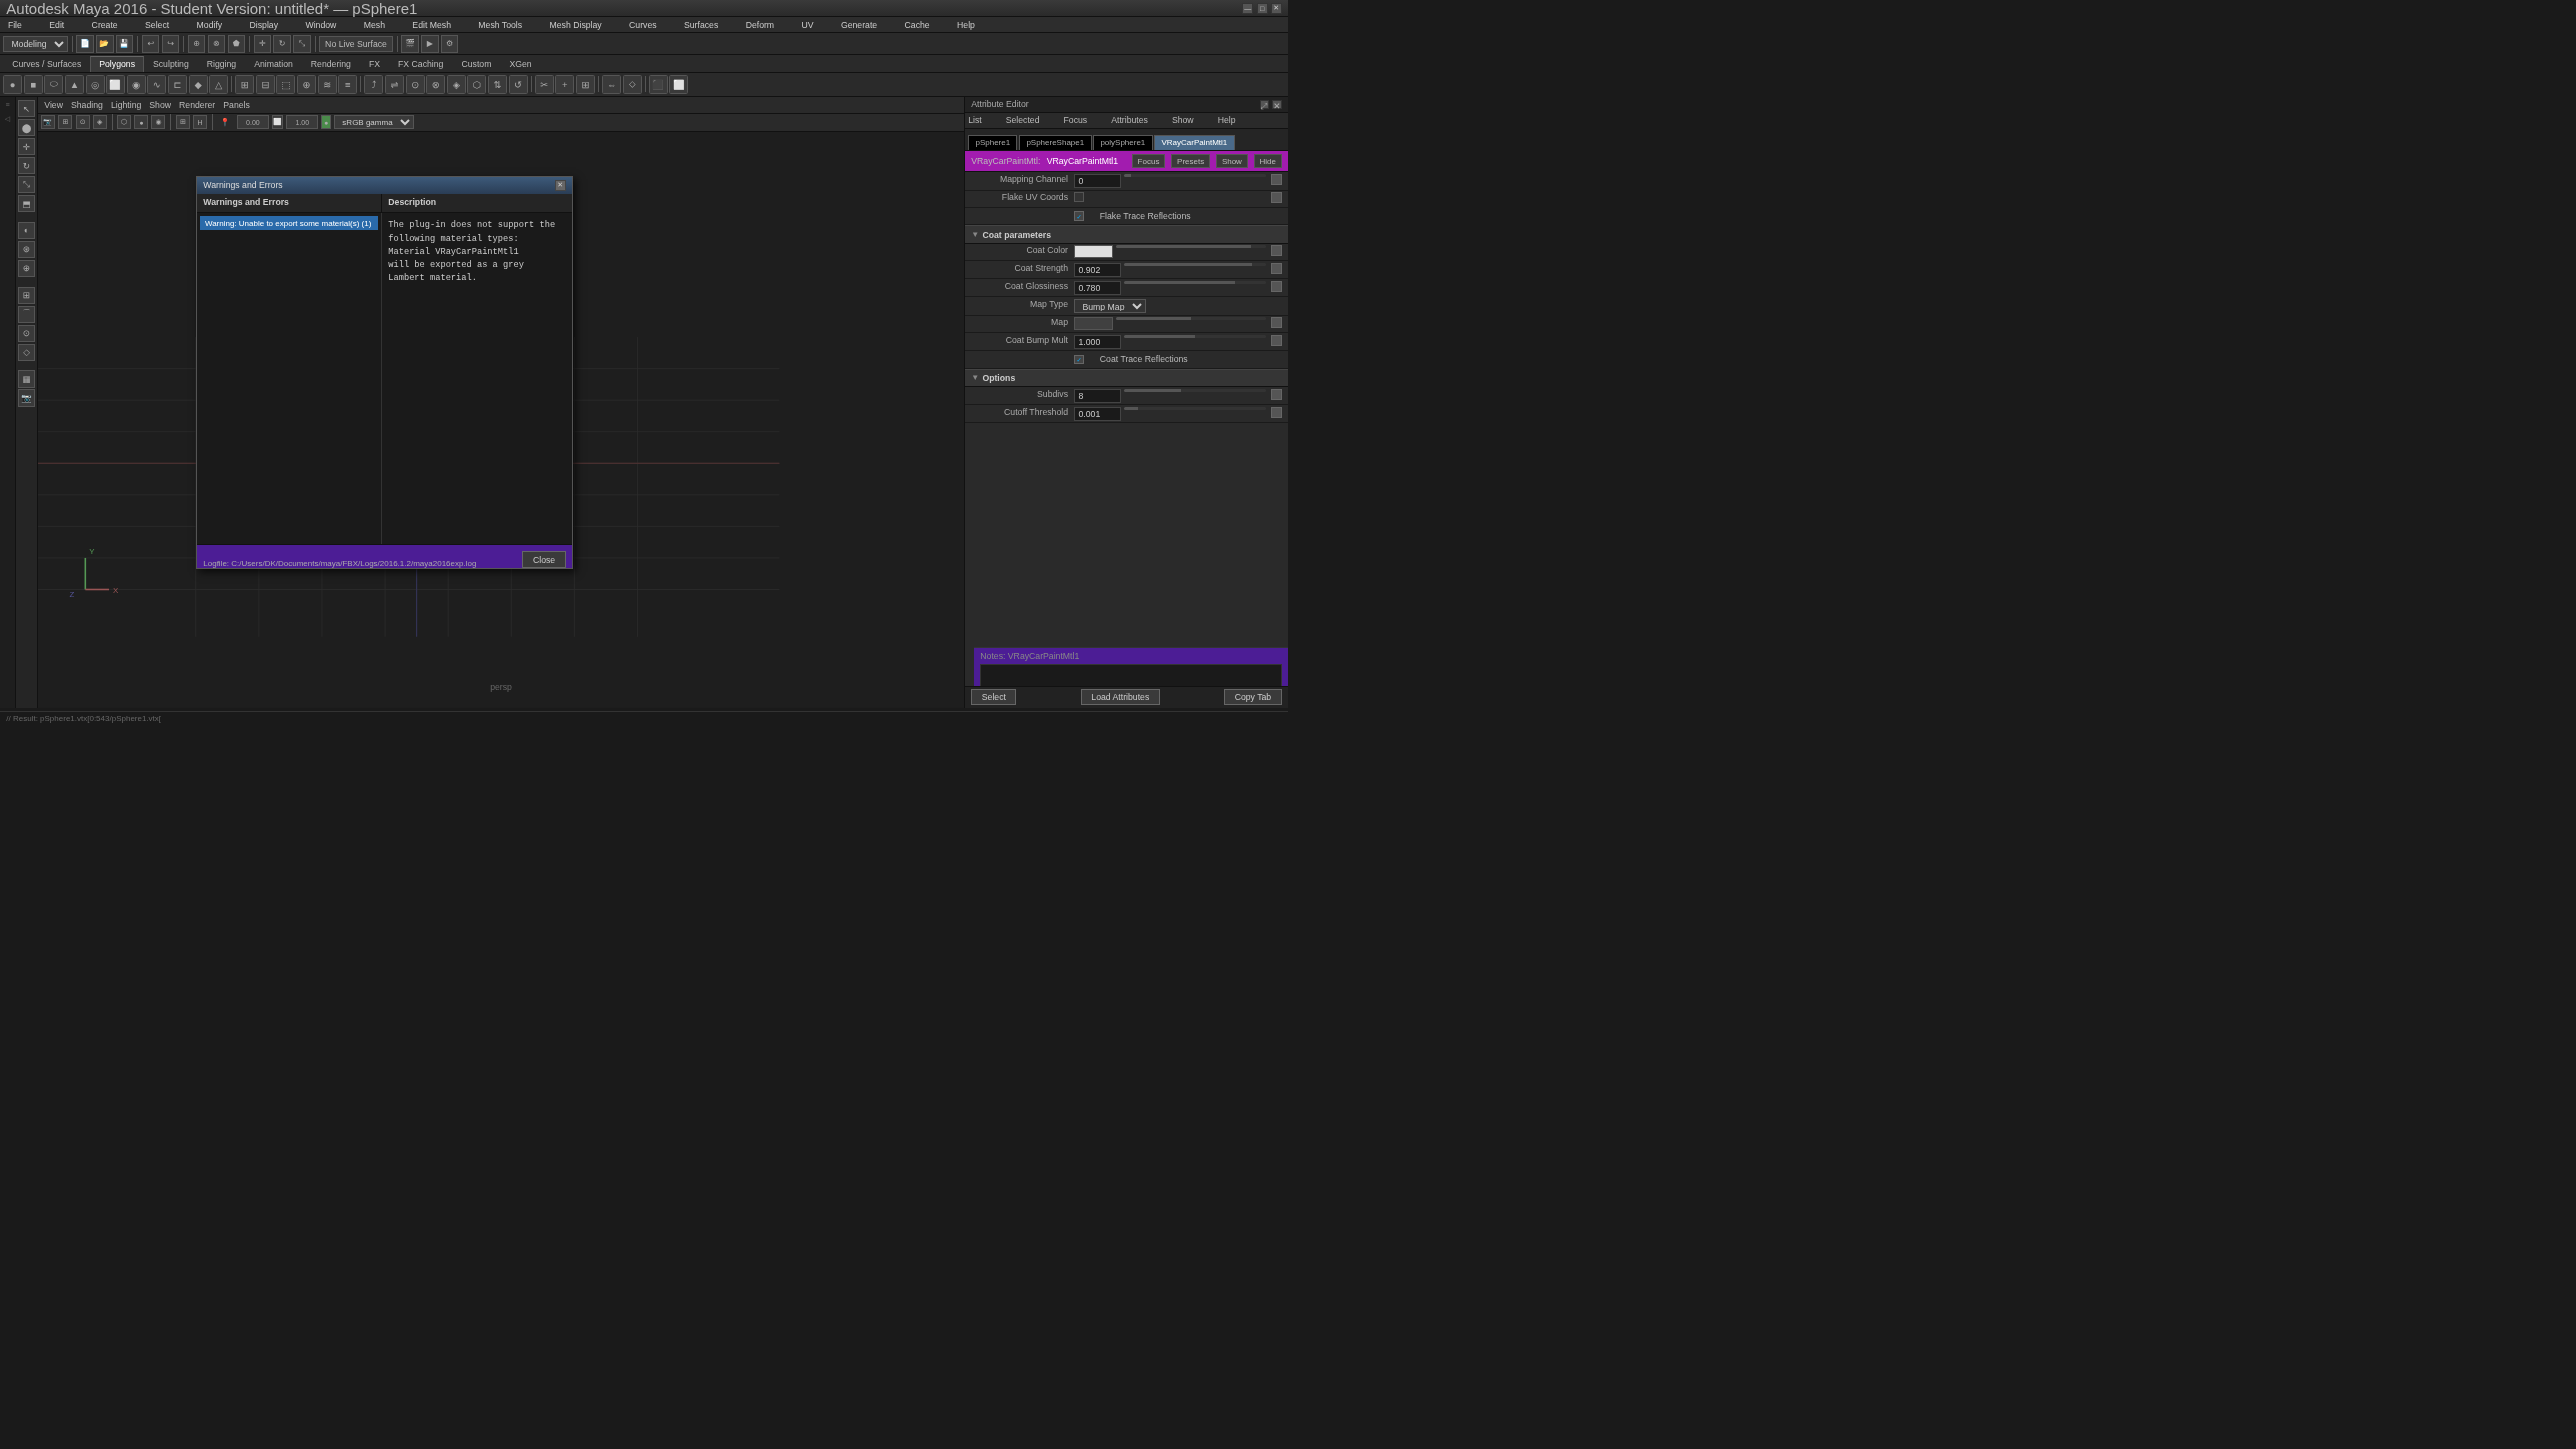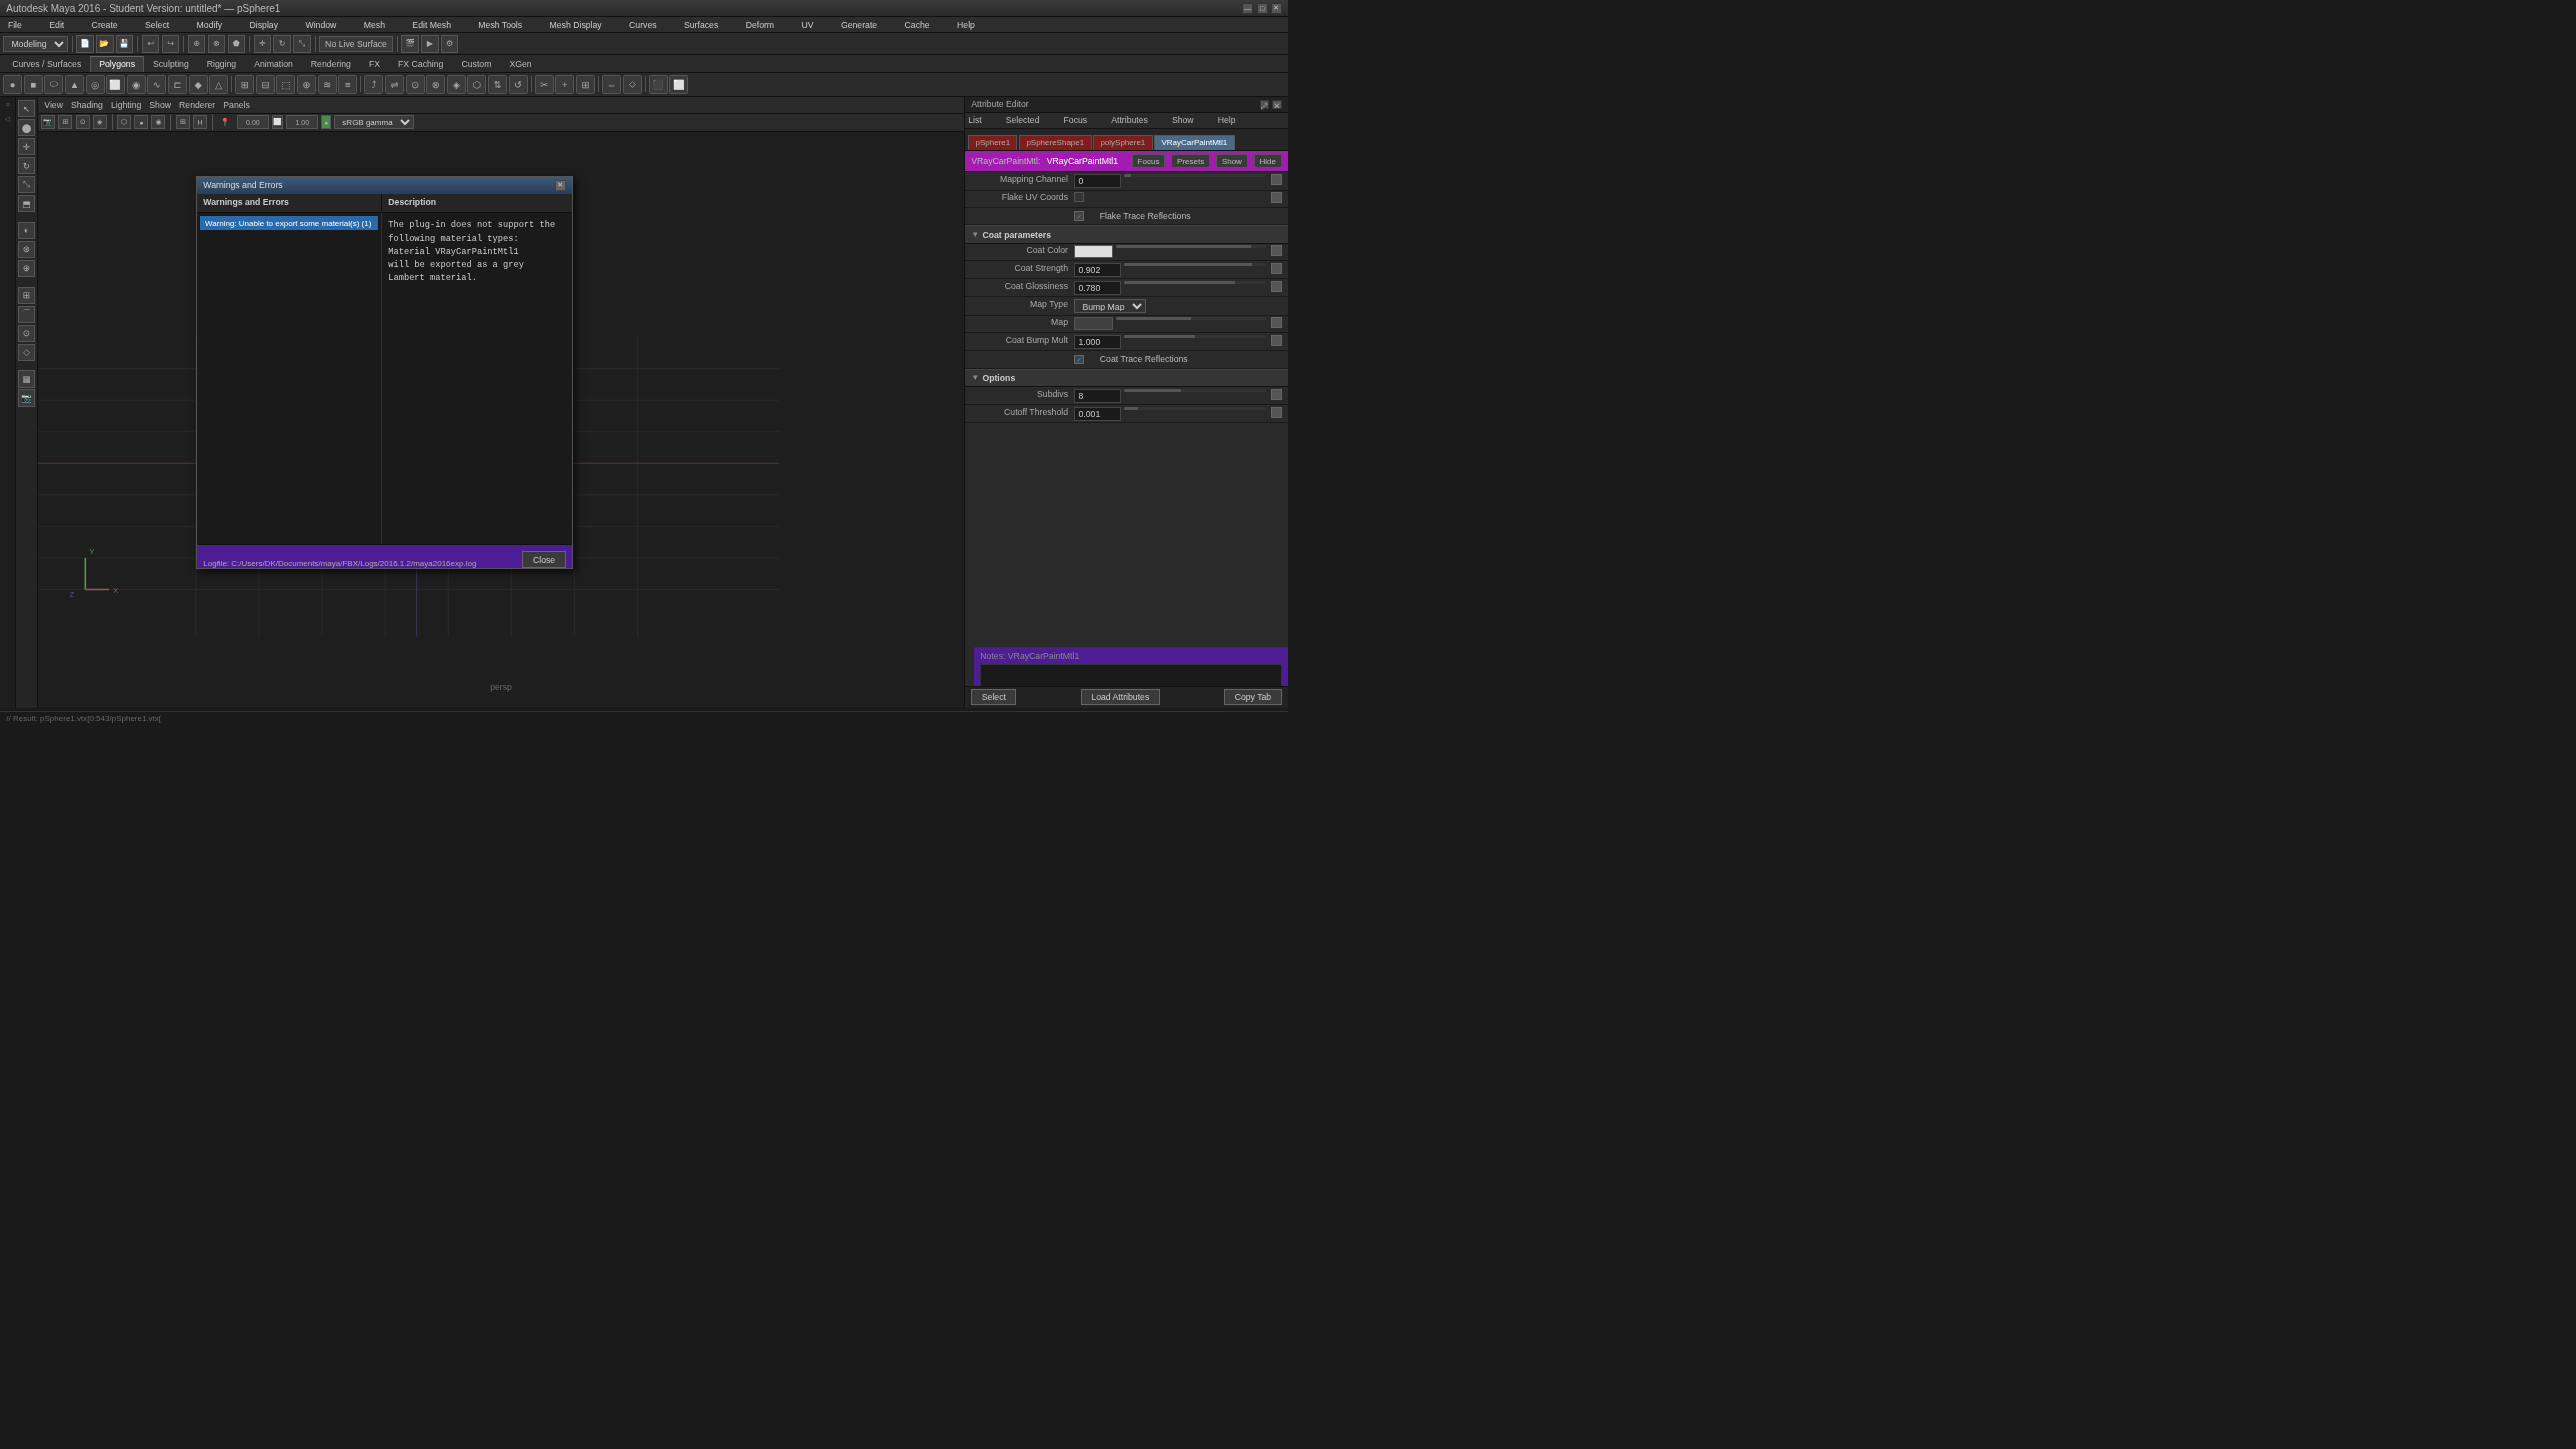--- a/index.html
+++ b/index.html
@@ -18,21 +18,21 @@
     #title-bar {
       width: 100%;
       height: 17.4px;
       background: linear-gradient(to bottom, #3a3a3a, #2a2a2a);
       display: flex;
       align-items: center;
       padding: 0 6.3px;
       border-bottom: 0.8px solid #111;
     }
     #title-bar .title-text {
-      font-size: 10px;
+      font-size: 15px;
       color: #bbb;
       flex: 1;
     }
     #title-bar .win-controls {
       display: flex;
       gap: 3.2px;
     }
     #title-bar .win-btn {
       width: 11px;
       height: 11px;
@@ -432,21 +432,21 @@
       padding: 0 3.2px;
       gap: 1.6px;
       border-bottom: 0.8px solid #111;
       overflow-x: auto;
     }
     .node-tab {
       padding: 2.4px 6.3px;
       font-size: 8px;
       color: #aaa;
       cursor: pointer;
-      background: #7f1d1d;
+      background: #000000;
       border-top: 0.8px solid #555;
       border-left: 0.8px solid #555;
       border-right: 0.8px solid #555;
       white-space: nowrap;
     }
     .node-tab.active {
       background: #4a6a8a;
       color: #fff;
     }
 

